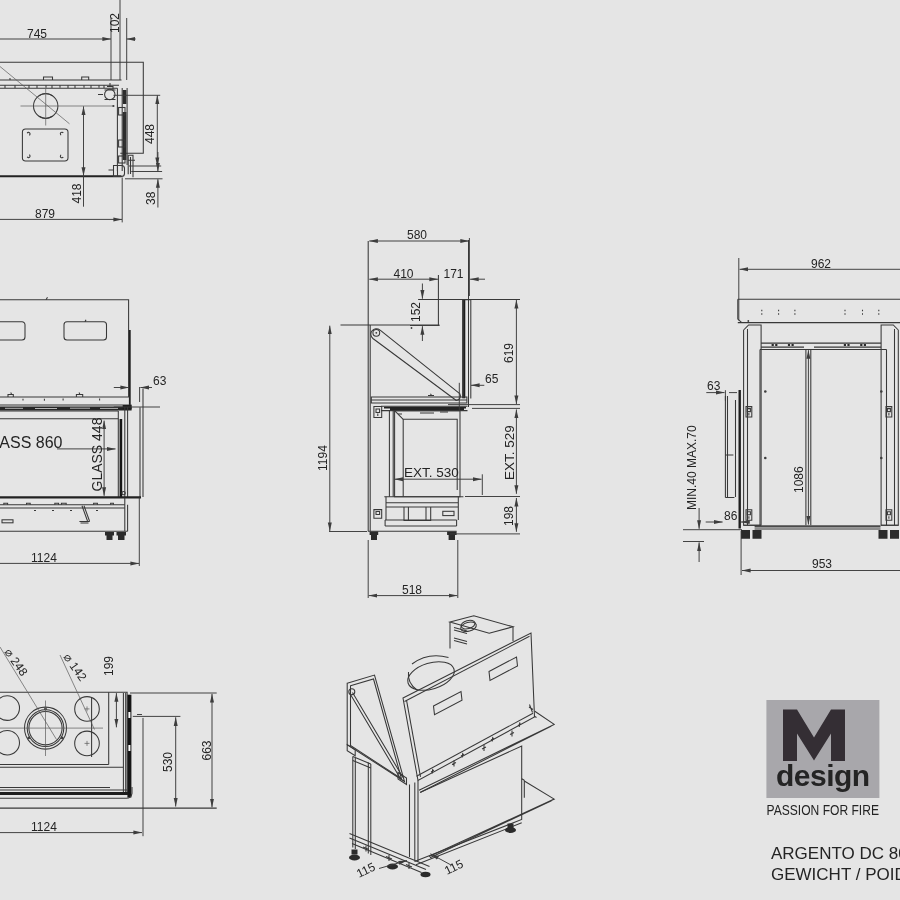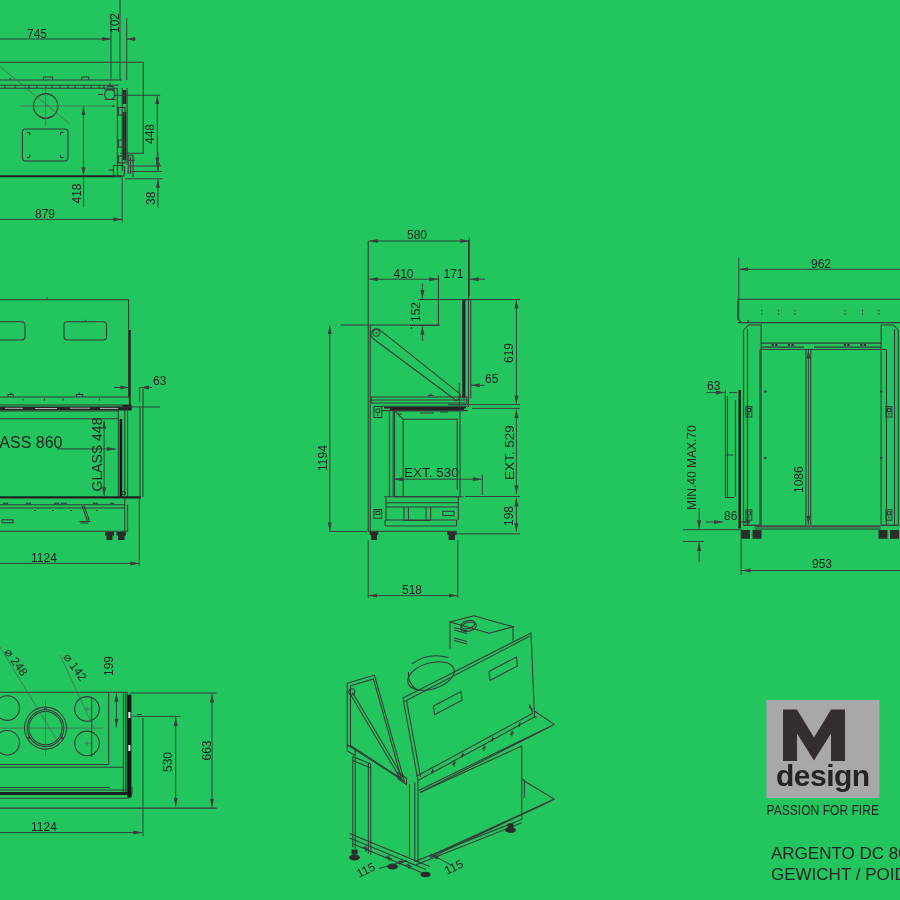--- a/index.html
+++ b/index.html
@@ -1,16 +1,16 @@
 <!DOCTYPE html>
 <html><head>
 <meta charset="utf-8">
 <style>
 html,body{margin:0;padding:0;background:#fff;}
-#page{width:900px;height:900px;position:relative;background:#22c55e;overflow:hidden;}
+#page{width:900px;height:900px;position:relative;background:#e5e5e5;overflow:hidden;}
 svg{position:absolute;top:0;left:0;}
 text{font-family:"Liberation Sans",sans-serif;fill:#242424;}
 .ln{stroke:#383838;stroke-width:1.05;fill:none;}
 .lt{stroke:#5a5a5a;stroke-width:0.7;fill:none;}
 .dim{stroke:#3a3a3a;stroke-width:0.95;fill:none;}
 .t12{font-size:12px;}
 .t13{font-size:13.5px;}
 </style>
 </head>
 <body>

